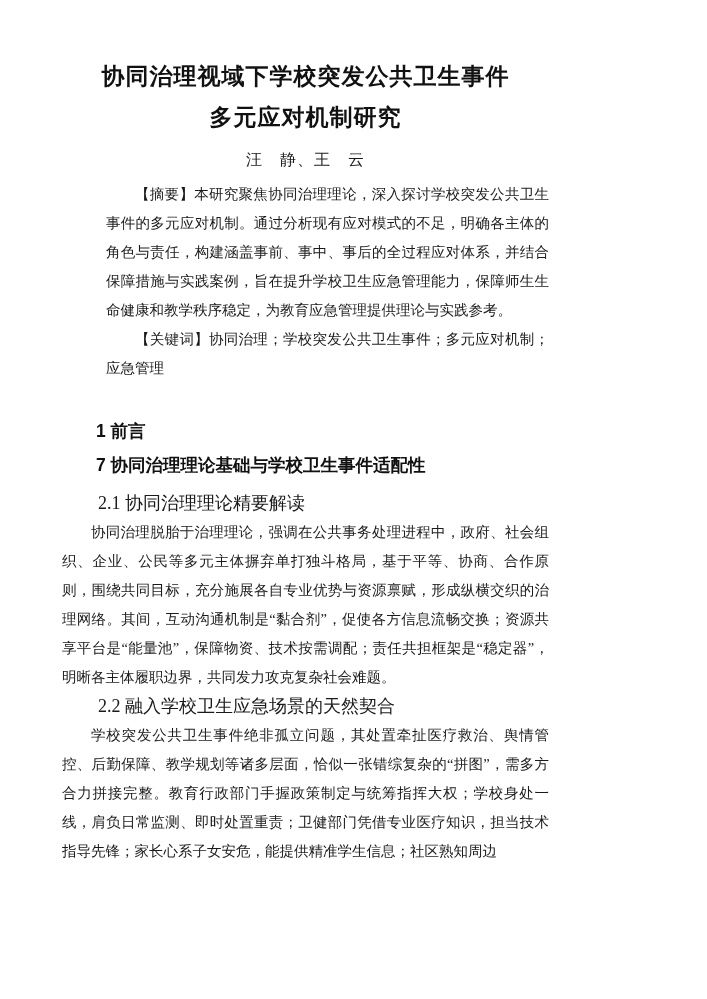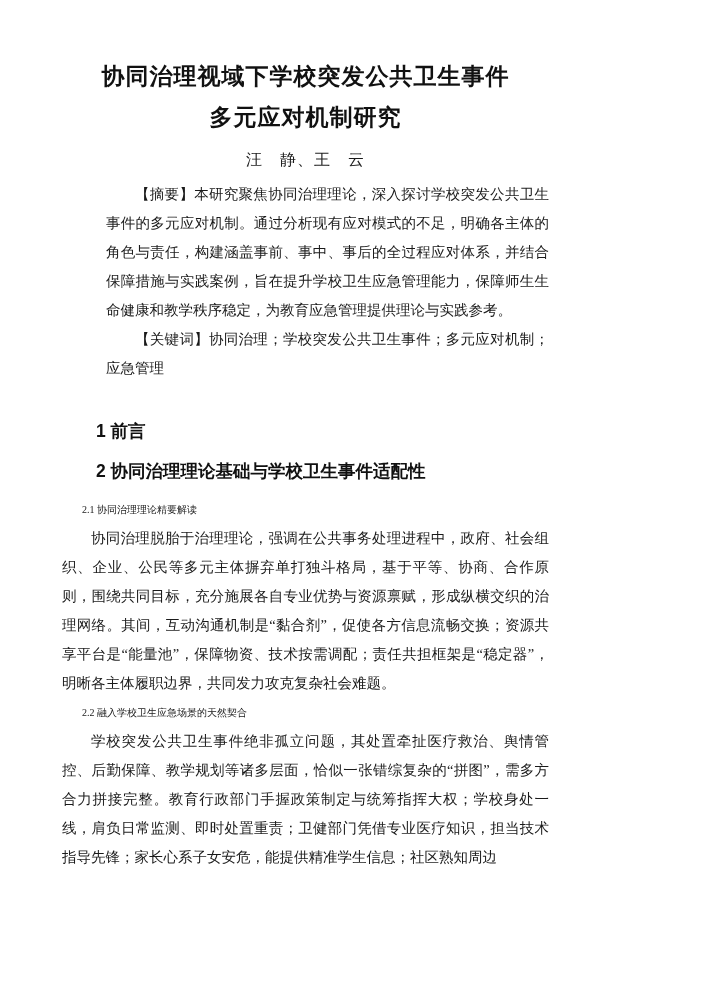--- a/index.html
+++ b/index.html
@@ -55,24 +55,24 @@
   }
   .section-heading {
     font-family: "Liberation Sans", "DejaVu Sans", sans-serif;
     font-weight: 700;
     font-size: 17.5px;
     line-height: 24px;
     margin: 0;
     padding-left: 34px;
     color: #111111;
   }
-  .heading-gap-1 { margin-top: 36px; margin-bottom: 16px; }
+  .heading-gap-1 { margin-top: 36px; margin-bottom: 10px; }
   .heading-gap-2 { margin-top: 10px; margin-bottom: 12px; }
   .subsection-heading {
-    font-size: 10px;
+    font-size: 18px;
     line-height: 29px;
     margin: 0;
     text-indent: 2em;
     font-weight: 400;
   }
 </style>
 </head>
 <body>
 
 <div class="page">
@@ -86,21 +86,21 @@
 
 
   <div class="body-text abstract-block">
     <p class="para"><span>【摘要】</span><span>本研究聚焦协同治理理论，深入探讨学校突发公共卫生事件的多元应对机制。通过分析现有应对模式的不足，明确各主体的角色与责任，构建涵盖事前、事中、事后的全过程应对体系，并结合保障措施与实践案例，旨在提升学校卫生应急管理能力，保障师生生命健康和教学秩序稳定，为教育应急管理提供理论与实践参考。</span></p>
     <p class="para"><span>【关键词】</span><span>协同治理；学校突发公共卫生事件；多元应对机制；应急管理</span></p>
   </div>
 
   <h2 class="section-heading heading-gap-1">1 前言</h2>
 
 
-  <h2 class="section-heading heading-gap-2">2 协同治理理论基础与学校卫生事件适配性</h2>
+  <h2 class="section-heading heading-gap-2">7 协同治理理论基础与学校卫生事件适配性</h2>
 
   <div class="body-text">
     <h3 class="subsection-heading">2.1 协同治理理论精要解读</h3>
     <p class="para">协同治理脱胎于治理理论，强调在公共事务处理进程中，政府、社会组织、企业、公民等多元主体摒弃单打独斗格局，基于平等、协商、合作原则，围绕共同目标，充分施展各自专业优势与资源禀赋，形成纵横交织的治理网络。其间，互动沟通机制是“黏合剂”，促使各方信息流畅交换；资源共享平台是“能量池”，保障物资、技术按需调配；责任共担框架是“稳定器”，明晰各主体履职边界，共同发力攻克复杂社会难题。</p>
     <h3 class="subsection-heading">2.2 融入学校卫生应急场景的天然契合</h3>
     <p class="para">学校突发公共卫生事件绝非孤立问题，其处置牵扯医疗救治、舆情管控、后勤保障、教学规划等诸多层面，恰似一张错综复杂的“拼图”，需多方合力拼接完整。教育行政部门手握政策制定与统筹指挥大权；学校身处一线，肩负日常监测、即时处置重责；卫健部门凭借专业医疗知识，担当技术指导先锋；家长心系子女安危，能提供精准学生信息；社区熟知周边</p>
   </div>
 
 </div>
 

